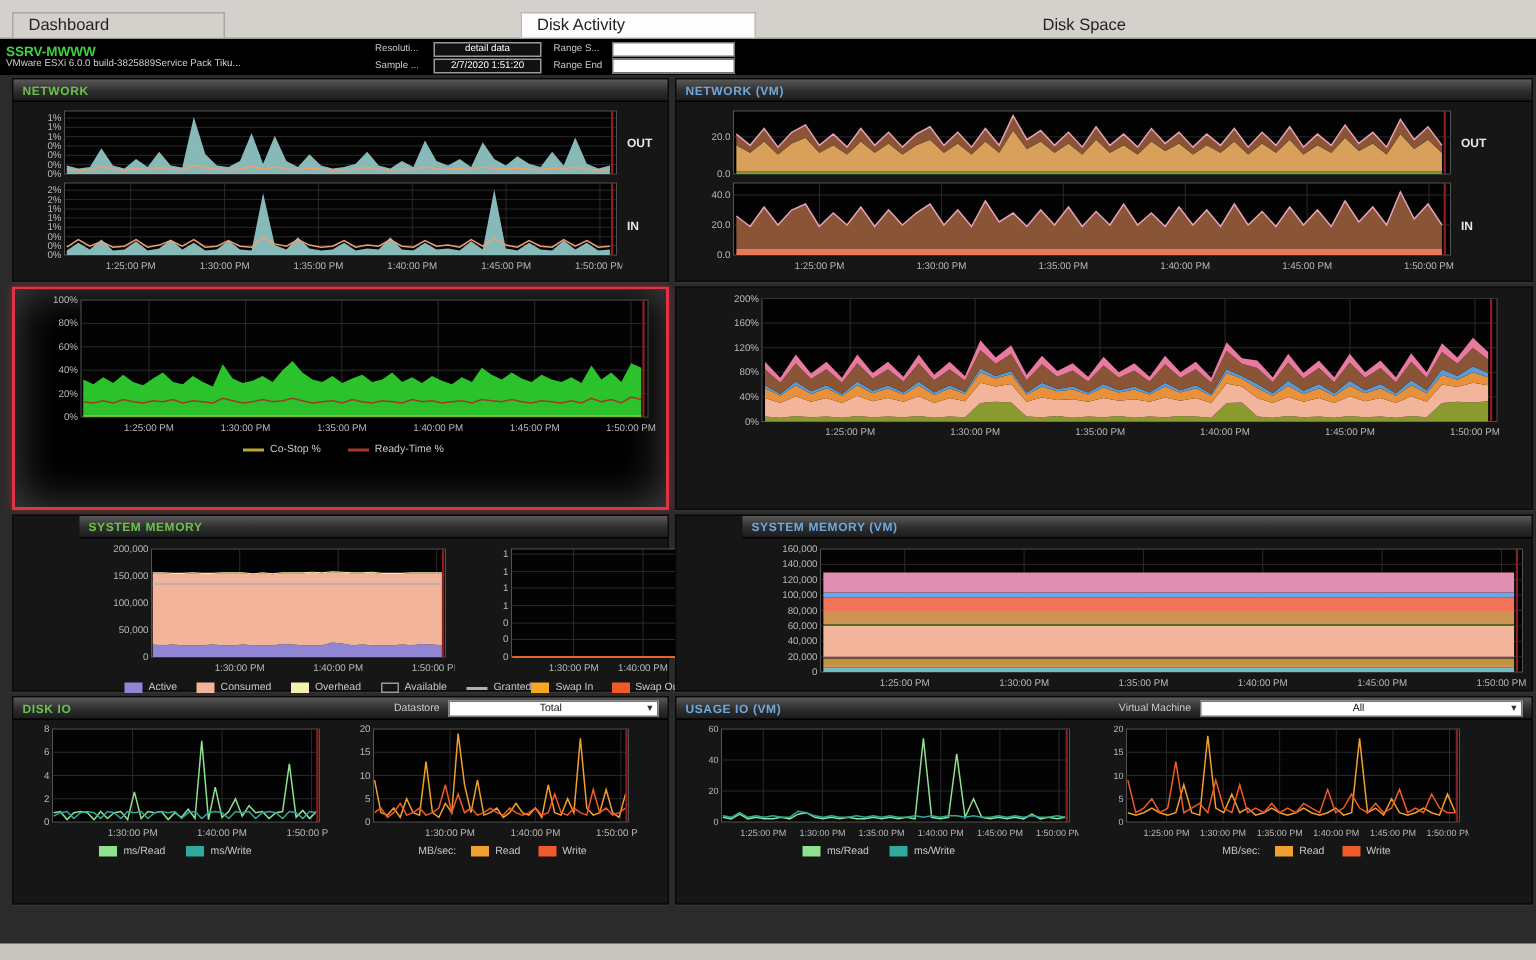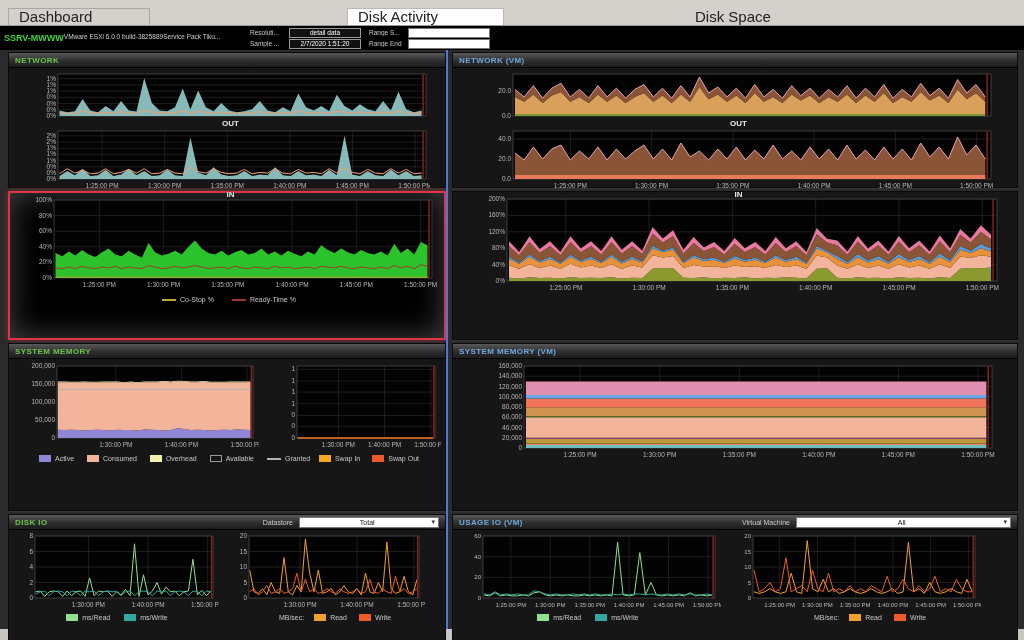--- a/index.html
+++ b/index.html
@@ -1,49 +1,49 @@
 <!DOCTYPE html>
 <html><head>
 <meta charset="utf-8">
 <style>
   html,body{margin:0;padding:0;}
   .screen{width:1024px;height:640px;position:relative;background:#c9c6c1;font-family:"Liberation Sans",sans-serif;overflow:hidden;}
   .tabstrip{height:25px;position:relative;background:#d4d1cc;border-bottom:1px solid #9a9a96;}
-  .tab{position:absolute;bottom:0;height:16px;line-height:16px;font-size:15px;color:#222;padding:0 10px;cursor:default;}
+  .tab{position:absolute;bottom:0;height:16px;line-height:16px;font-size:11px;color:#222;padding:0 10px;cursor:default;}
   .tab-dashboard{left:8px;width:120px;background:#d4d1cc;border:1px solid #a8a8a4;border-bottom:none;}
   .tab-diskactivity{left:347px;width:135px;background:#fdfdfd;border:1px solid #b8b8b4;border-bottom:none;}
   .tab-diskspace{left:685px;width:120px;}
   .dash{height:603px;background:#2b2b2b;position:relative;}
   .dash-header{height:24px;background:#000;position:relative;display:flex;align-items:center;padding:0 4px;}
-  .host-block{display:flex;flex-direction:row;justify-content:center;}
+  .host-block{display:flex;flex-direction:column;justify-content:center;}
   .host-name{color:#3fd23f;font-weight:bold;font-size:9px;line-height:10px;}
   .host-sub{color:#cfcfcf;font-size:6.5px;line-height:8px;}
   .hdr-fields{position:absolute;left:250px;top:2px;display:flex;gap:8px;}
   .fcol{display:flex;flex-direction:column;gap:2px;}
   .frow{display:flex;align-items:center;gap:3px;height:9px;}
   .flabel{color:#c8c8c8;font-size:6.5px;width:36px;white-space:nowrap;overflow:hidden;}
   .fvalue{background:#111;border:1px solid #999;color:#fff;font-size:6.5px;min-width:66px;height:8px;line-height:8px;padding:0 2px;text-align:center;white-space:nowrap;}
   .finput{background:#fff;border:1px solid #777;width:80px;height:8px;padding:0;font-size:6.5px;}
   .columns{display:flex;height:579px;}
   .col-left{width:446px;padding:2px 0 0 8px;box-sizing:border-box;}
   .divider{width:2px;background:#4a79dd;}
   .col-right{flex:1;padding:2px 6px 0 4px;box-sizing:border-box;}
   .panel{background:#161616;border:1px solid #0a0a0a;margin-bottom:3px;box-shadow:0 1px 0 rgba(255,255,255,0.05);box-sizing:border-box;text-align:center;}
-  .h-net{height:136px;}.h-cpu{height:149px;}.h-mem{height:168px;}.h-disk{height:139px;}
+  .h-net{height:136px;}.h-cpu{height:149px;}.h-mem{height:118px;padding-left:44px;}.h-disk{height:139px;}
   .panel.selected{border:2px solid #e03345;background:#000;box-shadow:inset 0 0 30px rgba(225,225,225,0.30),0 0 6px rgba(224,51,69,0.45);}
   .panel-hd{height:14px;background:linear-gradient(#585858,#2e2e2e 55%,#1c1c1c);display:flex;align-items:center;padding:0 6px;gap:6px;border-bottom:1px solid #000;}
   .ptitle{font-size:8px;font-weight:bold;letter-spacing:0.4px;white-space:nowrap;}
   .t-green{color:#6cc24a;}.t-blue{color:#6fa8dc;}
   .spacer{flex:1;}
   .dd-label{color:#cccccc;font-size:7px;}
   .dd{background:#fff;border:1px solid #777;height:11px;display:flex;align-items:center;font-size:7px;color:#111;padding:0 3px;box-sizing:border-box;}
   .dd-val{flex:1;}
   .dd-arrow{font-size:7px;color:#333;}
   .net-body{padding:3px 0 0 4px;}
-  .net-row{display:flex;align-items:center;flex-direction:column;}
+  .net-row{display:flex;align-items:center;}
   .axis-tag{color:#e8e8e8;font-size:8px;font-weight:bold;margin-left:3px;}
   .cpu-body{padding:4px 0 0 4px;}
   .legend-row{display:flex;justify-content:center;gap:18px;margin-top:7px;}
   .lg{display:inline-flex;align-items:center;gap:4px;color:#c8c8c8;font-size:7px;white-space:nowrap;}
   .sw{display:inline-block;}
   .sw.box{width:12px;height:7px;}
   .sw.line{width:14px;height:0;border-top:2px solid #fff;}
   .sw.outline{width:12px;height:7px;border:1px solid #999;background:transparent;box-sizing:border-box;}
   .mem-body{display:flex;padding:4px 0 0 2px;gap:24px;align-items:flex-start;}
   .mem-legends{display:flex;margin-top:6px;align-items:center;}

